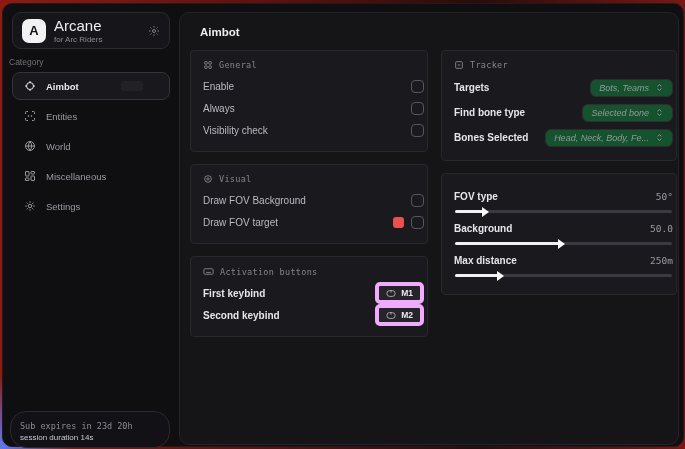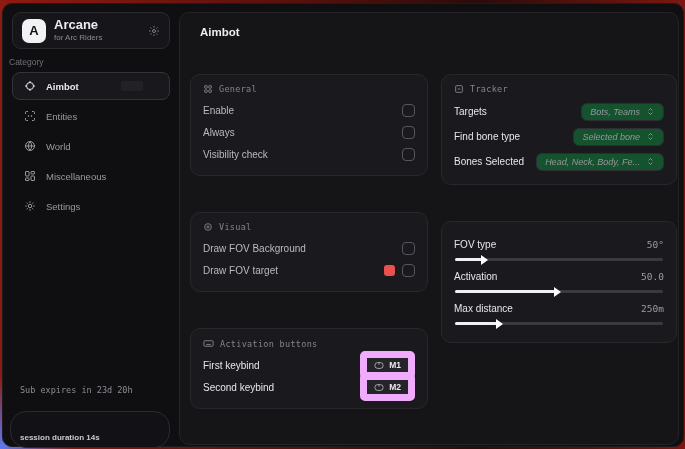--- a/index.html
+++ b/index.html
@@ -24,21 +24,21 @@
     position:absolute; left:9px; top:8px; width:158px; height:37px;
     border:1px solid #2a2a2f; border-radius:9px; background:#16161a;
     display:flex; align-items:center; padding:0 9px; gap:8px;
   }
   .logo {
     width:24px; height:24px; border-radius:7px; background:#f2f2f4;
     display:flex; align-items:center; justify-content:center;
     color:#141416; font-weight:800; font-size:13px; flex:0 0 auto;
   }
   .brand-text { flex:1; line-height:1.15; }
-  .brand-name { color:#ececf0; font-size:13px; font-weight:700; }
+  .brand-name { color:#ececf0; font-size:15px; font-weight:400; }
   .brand-sub  { color:#8a8a92; font-size:8px; }
   .brand-gear { color:#80808a; display:flex; cursor:pointer; }
 
   .cat-label { position:absolute; left:6px; top:53px; color:#6f6f78; font-size:8.5px; }
 
   .nav { position:absolute; left:9px; top:68px; width:158px; display:flex; flex-direction:column; gap:2px; }
   .nav-item {
     height:28px; display:flex; align-items:center; gap:10px; padding:0 11px;
     color:#9a9aa2; font-size:9.5px; font-weight:500; border-radius:8px;
     border:1px solid transparent; cursor:pointer; position:relative;
@@ -49,56 +49,55 @@
     position:absolute; right:26px; width:22px; height:10px; border-radius:3px;
     background:rgba(255,255,255,0.045);
   }
 
   .sub-card {
     position:absolute; left:7px; top:407px; width:160px; height:37px;
     border:1px solid #2a2a2f; border-radius:16px; background:#121216;
     padding:5px 9px; display:flex; flex-direction:column; justify-content:flex-end; gap:2px;
   }
   .sub-line1 { font-family:"DejaVu Sans Mono", monospace; font-size:8.5px; color:#8b8b93; white-space:nowrap; }
-  .sub-line2 { font-size:8px; font-weight:700; color:#c9c9cf;margin-top:36px; }
+  .sub-line2 { font-size:8px; font-weight:400; color:#c9c9cf; }
 
   
   .main {
     position:absolute; left:176px; top:8px; width:500px; height:433px;
     background:#151518; border:1px solid #232329; border-radius:10px;
   }
   .page-title { position:absolute; left:20px; top:13px; color:#ededf1; font-size:11.5px; font-weight:700; }
 
   .col { position:absolute; top:37px; display:flex; flex-direction:column; gap:12px; }
   .col-left  { left:10px;  width:238px; }
   .col-right { left:261px; width:236px;text-align:center; }
 
   .card {
-    background:#1a1a1e; border:1px solid #27272c; border-radius:10px;
-    padding:9px 12px 10px 12px;
-    margin-top:24px;
+    background:#1a1a1e; border:1px solid #27272c; border-radius:4px;
+    padding:9px 3px 10px 12px;
   }
   .card-head {
     display:flex; align-items:center; gap:6px; color:#84848c;
     font-family:"DejaVu Sans Mono", monospace; font-size:8.5px; letter-spacing:0.3px;
     margin-bottom:5px;
   }
   .crow { display:flex; align-items:center; justify-content:space-between; height:22px; }
   .crow-label { font-size:10px; color:#b9b9c0; font-weight:500; }
-  .crow-label.bright { color:#e6e6ea; font-weight:400; }
+  .crow-label.bright { color:#e6e6ea; font-weight:700; }
   .right-group { display:flex; align-items:center; gap:7px; }
 
   .checkbox {
     width:13px; height:13px; border:1.5px solid #56565e; border-radius:4px;
     background:transparent; cursor:pointer;
   }
   .swatch { width:11px; height:11px; border-radius:3px; cursor:pointer; }
 
   .keybadge {
-    display:flex; align-items:center; gap:5px; background:#242429; border:7px solid #f0abfc;
+    display:flex; align-items:center; gap:5px; background:#242429; border:4px solid #f0abfc;
     border-radius:5px; padding:2px 7px; color:#e9e9ee; font-size:8.5px; font-weight:700; cursor:pointer;
   }
   .keybadge svg { color:#b9b9c0; }
 
   .dropdown {
     display:flex; align-items:center; gap:6px; background:#14532d; border:1px solid #2d2d33;
     border-radius:6px; padding:3px 8px; color:#96969e; font-size:9px; cursor:pointer;
     white-space:nowrap; max-width:150px;font-style:italic;
   }
   .dropdown .dd-text { overflow:hidden; text-overflow:ellipsis; }
@@ -342,21 +341,21 @@
             </div>
             <div class="slider">
               <div class="slider-fill" style="width: 13%;">
                 <span class="slider-thumb"></span>
               </div>
             </div>
           </div>
 
           <div class="srow">
             <div class="srow-top">
-              <span class="crow-label bright">Activation</span>
+              <span class="crow-label bright">Background</span>
               <span class="srow-val">50.0</span>
             </div>
             <div class="slider">
               <div class="slider-fill" style="width: 48%;">
                 <span class="slider-thumb"></span>
               </div>
             </div>
           </div>
 
           <div class="srow">

